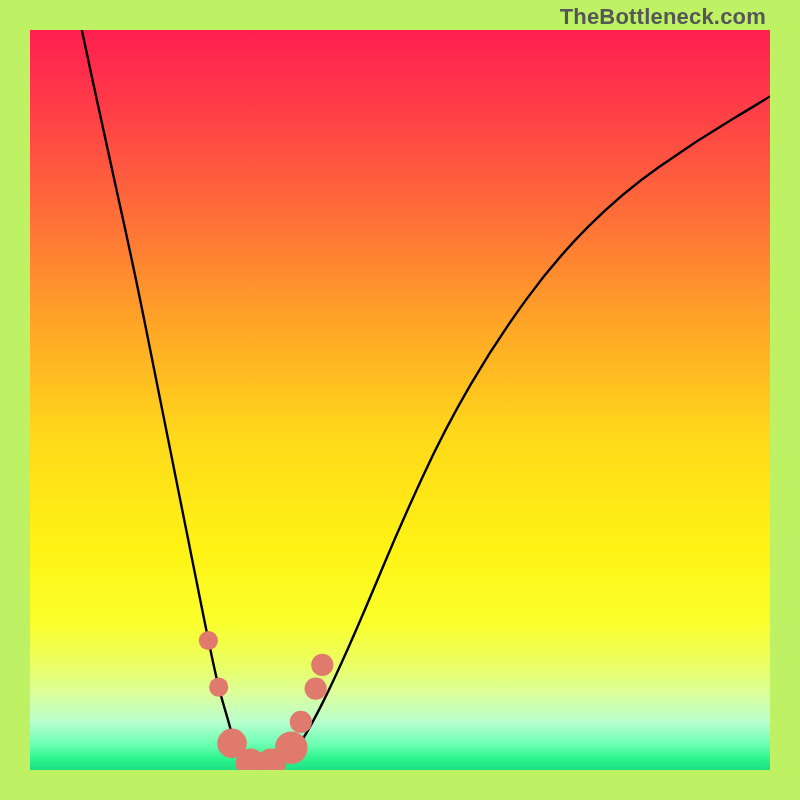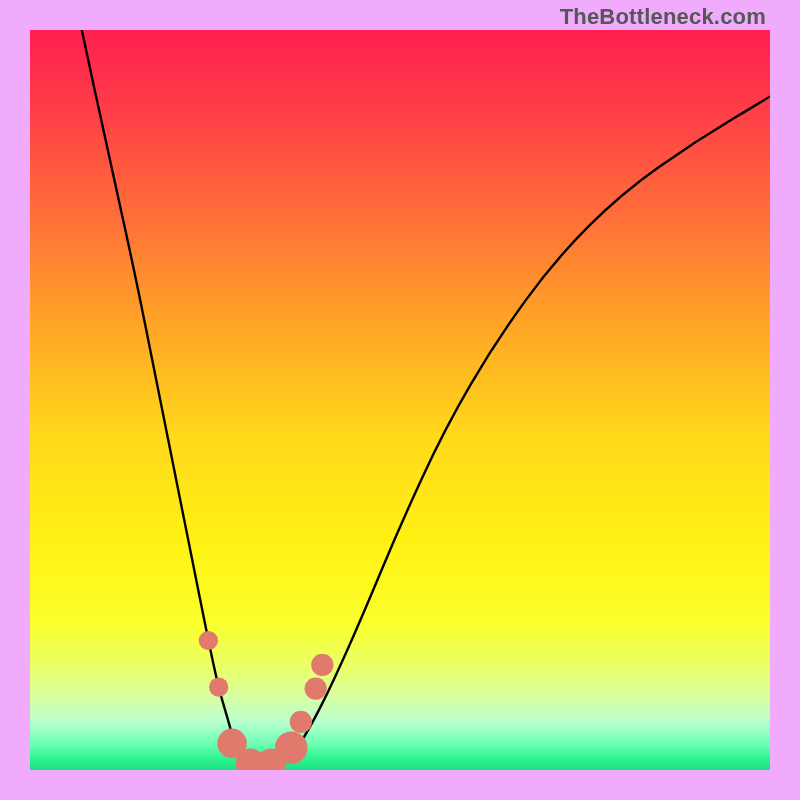--- a/index.html
+++ b/index.html
@@ -9,21 +9,21 @@
     height: 800px;
     background: #000;
     overflow: hidden;
   }
   .frame {
     position: absolute;
     left: 0;
     top: 0;
     width: 800px;
     height: 800px;
-    background: #f0abfc;
+    background: #bef264;
   }
   .plot {
     position: absolute;
     left: 30px;
     top: 30px;
     width: 740px;
     height: 740px;
     overflow: hidden;
   }
   .gradient {

